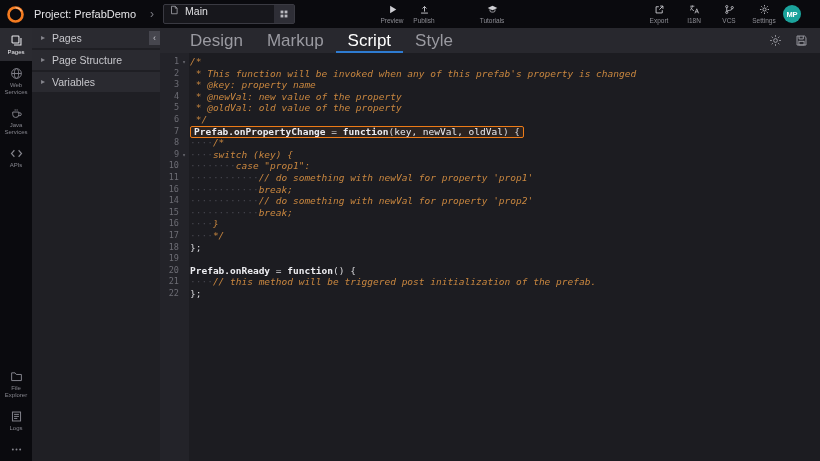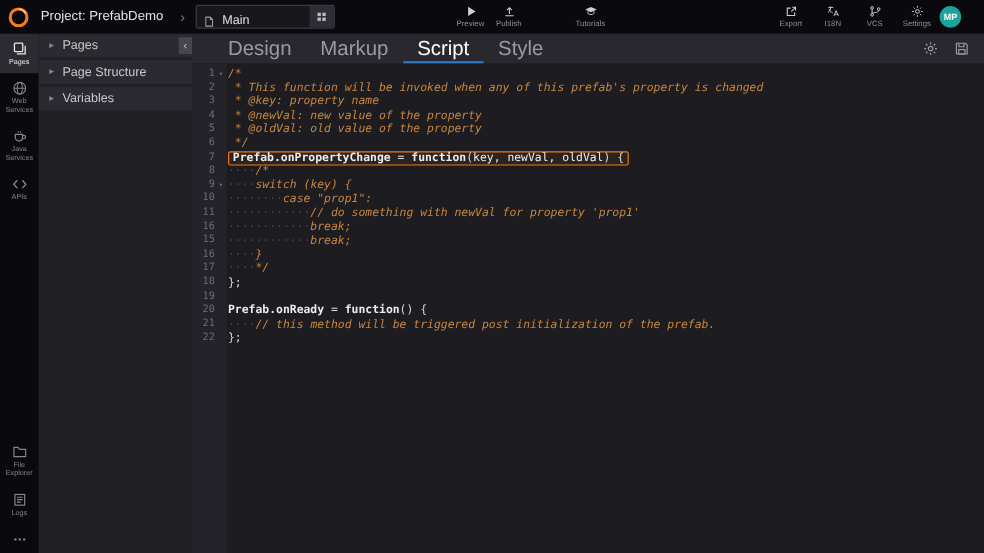--- a/index.html
+++ b/index.html
@@ -5,21 +5,21 @@
   *{box-sizing:border-box;margin:0;padding:0}
   html,body{width:820px;height:461px;background:#151518;font-family:"Liberation Sans",sans-serif;overflow:hidden}
   #app{position:relative;width:820px;height:461px;background:#1b1b20}
 
   
   .topbar{position:absolute;left:0;top:0;width:820px;height:28px;background:#0a0a0e;display:flex;align-items:center;z-index:6}
   .logo{width:17px;height:17px;margin-left:7px;flex:none}
   .logo svg{width:17px;height:17px;display:block}
   .proj{margin-left:10px;font-size:11px;color:#e3e3e6;white-space:nowrap}
   .chev{margin-left:14px;color:#7a7a82;font-size:12px;line-height:1}
-  .selector{margin-left:9px;width:116px;height:20px;background:#17171c;border:1px solid #3a3a42;border-radius:2px;display:flex;align-items:flex-end;cursor:pointer}
+  .selector{margin-left:9px;width:132px;height:20px;background:#17171c;border:1px solid #3a3a42;border-radius:2px;display:flex;align-items:flex-start;cursor:pointer}
   .selector .sico{margin-left:5px;color:#9a9aa0;display:flex}
   .selector .sico svg{width:10px;height:10px}
   .selector .val{margin-left:6px;font-size:10.5px;color:#e0e0e3;flex:1}
   .grid-btn{width:20px;height:18px;background:#2e2e36;display:flex;align-items:center;justify-content:center;color:#b9b9c0;cursor:pointer}
   .grid-btn svg{width:10px;height:10px}
   .tb-actions-center{position:absolute;left:378px;top:0;height:28px;display:flex;align-items:center;gap:4px}
   .tb-actions-right{position:absolute;right:42px;top:0;height:28px;display:flex;align-items:center;gap:7px}
   .tb-action{display:flex;flex-direction:column;align-items:center;justify-content:center;color:#cfcfd4;min-width:28px;cursor:pointer}
   .tb-action .ico{display:flex}
   .tb-action .ico svg{width:11px;height:11px}
@@ -288,20 +288,21 @@
           <div class="line"><span class="ln">3</span><span class="fold"></span><span class="src"><span class="tk-c"> * @key: property name</span></span></div>
           <div class="line"><span class="ln">4</span><span class="fold"></span><span class="src"><span class="tk-c"> * @newVal: new value of the property</span></span></div>
           <div class="line"><span class="ln">5</span><span class="fold"></span><span class="src"><span class="tk-c"> * @oldVal: old value of the property</span></span></div>
           <div class="line"><span class="ln">6</span><span class="fold"></span><span class="src"><span class="tk-c"> */</span></span></div>
           <div class="line"><span class="ln">7</span><span class="fold"></span><span class="src"><span class="hl-box"><span class="tk-b">Prefab.onPropertyChange</span><span class="tk-p"> = </span><span class="tk-b">function</span><span class="tk-p">(</span><span class="tk-i">key, newVal, oldVal</span><span class="tk-p">) {</span></span></span></div>
           <div class="line"><span class="ln">8</span><span class="fold"></span><span class="src"><span class="ind">····</span><span class="tk-c">/*</span></span></div>
           <div class="line"><span class="ln">9</span><span class="fold">▾</span><span class="src"><span class="ind">····</span><span class="tk-c">switch (key) {</span></span></div>
           <div class="line"><span class="ln">10</span><span class="fold"></span><span class="src"><span class="ind">········</span><span class="tk-c">case "prop1":</span></span></div>
           <div class="line"><span class="ln">11</span><span class="fold"></span><span class="src"><span class="ind">············</span><span class="tk-c">// do something with newVal for property 'prop1'</span></span></div>
           <div class="line"><span class="ln">16</span><span class="fold"></span><span class="src"><span class="ind">············</span><span class="tk-c">break;</span></span></div>
+          <div class="line"><span class="ln">14</span><span class="fold"></span><span class="src"><span class="ind">············</span><span class="tk-c">// do something with newVal for property 'prop2'</span></span></div>
           <div class="line"><span class="ln">15</span><span class="fold"></span><span class="src"><span class="ind">············</span><span class="tk-c">break;</span></span></div>
           <div class="line"><span class="ln">16</span><span class="fold"></span><span class="src"><span class="ind">····</span><span class="tk-c">}</span></span></div>
           <div class="line"><span class="ln">17</span><span class="fold"></span><span class="src"><span class="ind">····</span><span class="tk-c">*/</span></span></div>
           <div class="line"><span class="ln">18</span><span class="fold"></span><span class="src"><span class="tk-p">};</span></span></div>
           <div class="line"><span class="ln">19</span><span class="fold"></span><span class="src"></span></div>
           <div class="line"><span class="ln">20</span><span class="fold"></span><span class="src"><span class="tk-b">Prefab.onReady</span><span class="tk-p"> = </span><span class="tk-b">function</span><span class="tk-p">() {</span></span></div>
           <div class="line"><span class="ln">21</span><span class="fold"></span><span class="src"><span class="ind">····</span><span class="tk-c">// this method will be triggered post initialization of the prefab.</span></span></div>
           <div class="line"><span class="ln">22</span><span class="fold"></span><span class="src"><span class="tk-p">};</span></span></div>
         </div>
     </div>

